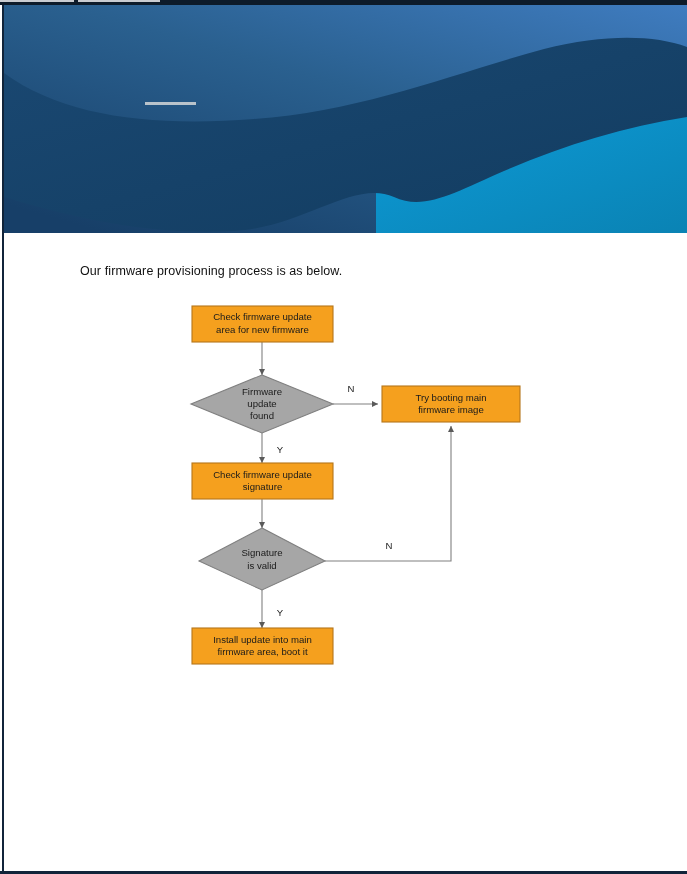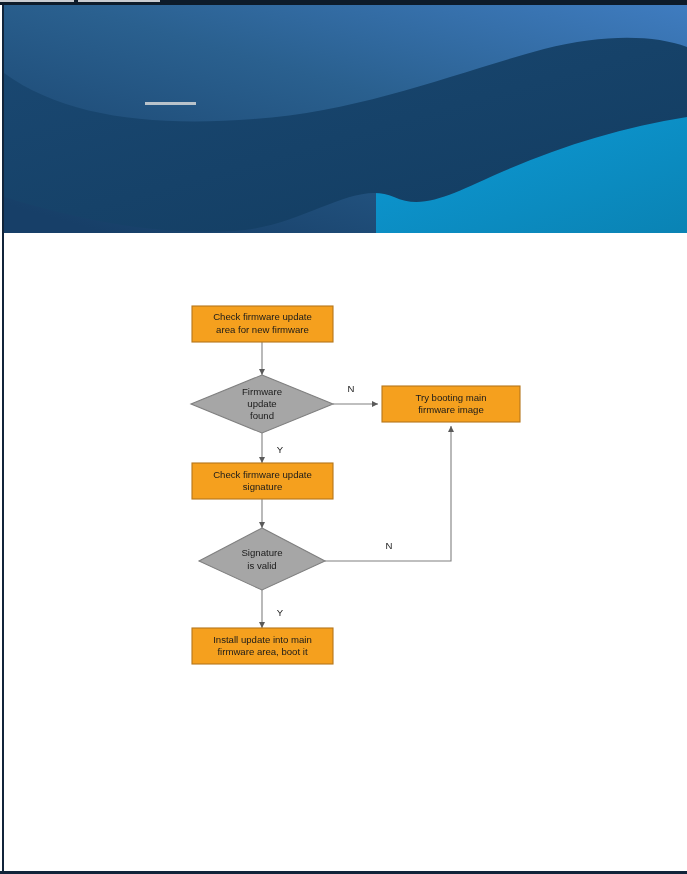--- a/index.html
+++ b/index.html
@@ -136,20 +136,21 @@
                C 600 29, 650 30, 683 42
                L 683 112
                C 620 122, 560 140, 500 166
                C 450 188, 420 206, 390 192
                C 350 174, 300 222, 230 226
                C 140 231, 60 210, 0 192 Z" fill="url(#navyGrad)"></path>
     </svg>
     <div class="banner-line"></div>
   </div>
 
+  <div class="intro">Our firmware provisioning process is as below.</div>
 
   <div class="flow">
     <svg width="687" height="390" viewBox="0 0 687 390" xmlns="http://www.w3.org/2000/svg">
       <defs>
         <marker id="arrow" markerWidth="7" markerHeight="7" refX="6" refY="3" orient="auto" markerUnits="userSpaceOnUse">
           <path d="M0,0 L6,3 L0,6 z" fill="#5a5a5a"></path>
         </marker>
       </defs>
 
       <line x1="250" y1="52" x2="250" y2="85" stroke="#808080" stroke-width="1.1" marker-end="url(#arrow)"></line>

